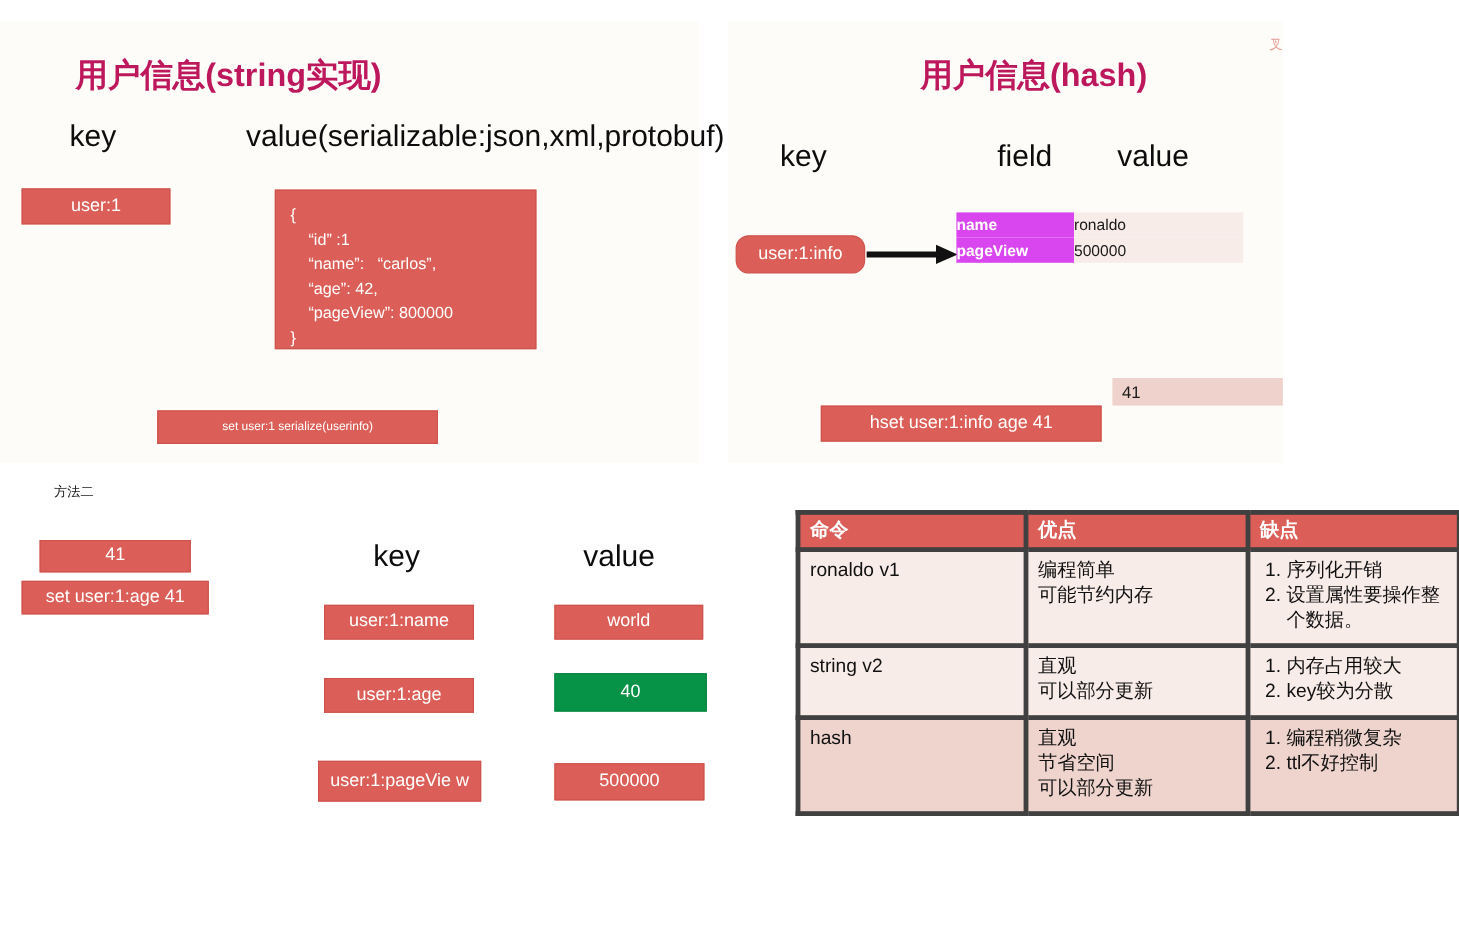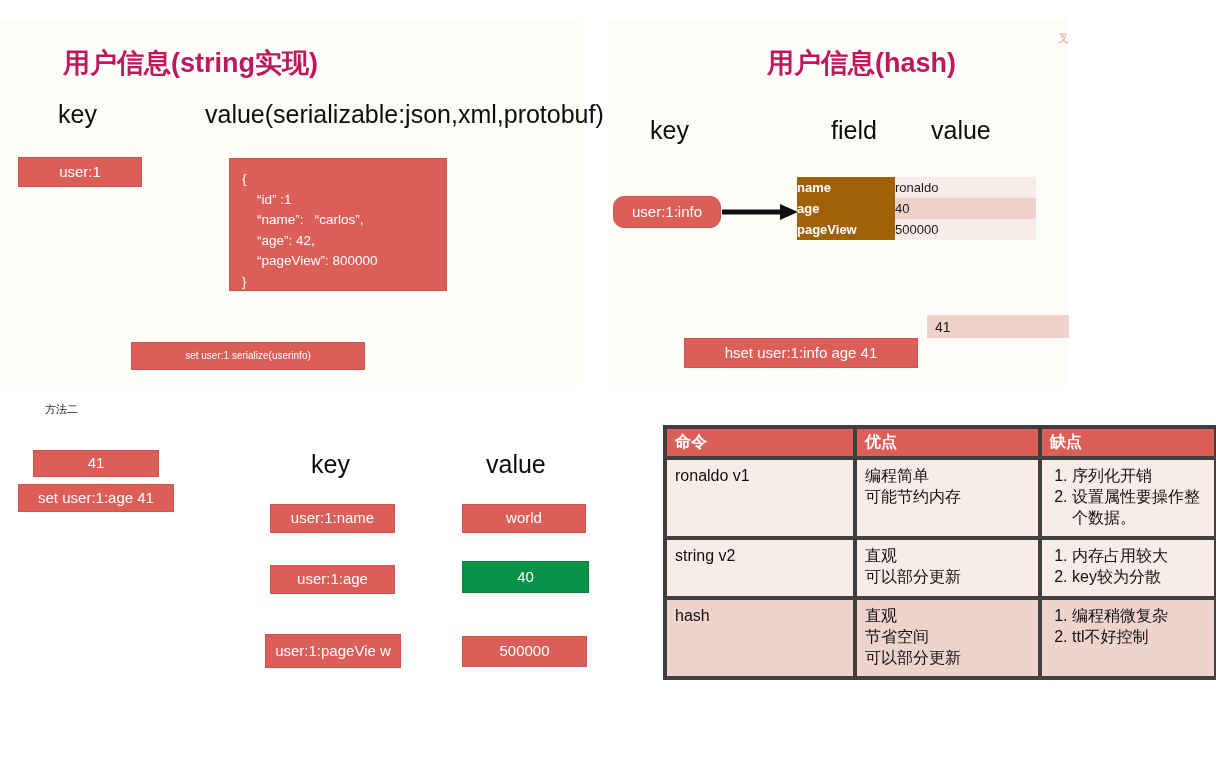--- a/index.html
+++ b/index.html
@@ -95,21 +95,21 @@
 
   
   #hash-table {
     position: absolute;
     left: 797px; top: 177px;
     width: 239px;
     border-collapse: collapse;
   }
   #hash-table td { padding: 0; height: 21px; vertical-align: middle; }
   .hf {
-    background: #a16207;
+    background: #d946ef;
     color: #ffffff;
     font-size: 13px;
     font-weight: bold;
     width: 98px;
     padding-left: 6px;
   }
   .hv {
     color: #1a1a1a;
     font-size: 13px;
     width: 141px;
@@ -222,24 +222,20 @@
   <svg id="arrow-key-to-hash" viewBox="0 0 76 18">
     <line x1="0" y1="9" x2="62" y2="9" stroke="#111111" stroke-width="5"></line>
     <polygon points="58,1 76,9 58,17" fill="#111111"></polygon>
   </svg>
 
   <table id="hash-table">
     <tbody>
       <tr>
         <td class="hf">name</td>
         <td class="hv hv-a">ronaldo</td>
-      </tr>
-      <tr>
-        <td class="hf">age</td>
-        <td class="hv hv-b">40</td>
       </tr>
       <tr>
         <td class="hf">pageView</td>
         <td class="hv hv-a">500000</td>
       </tr>
     </tbody>
   </table>
 
   <div id="pink-41">41</div>
 

